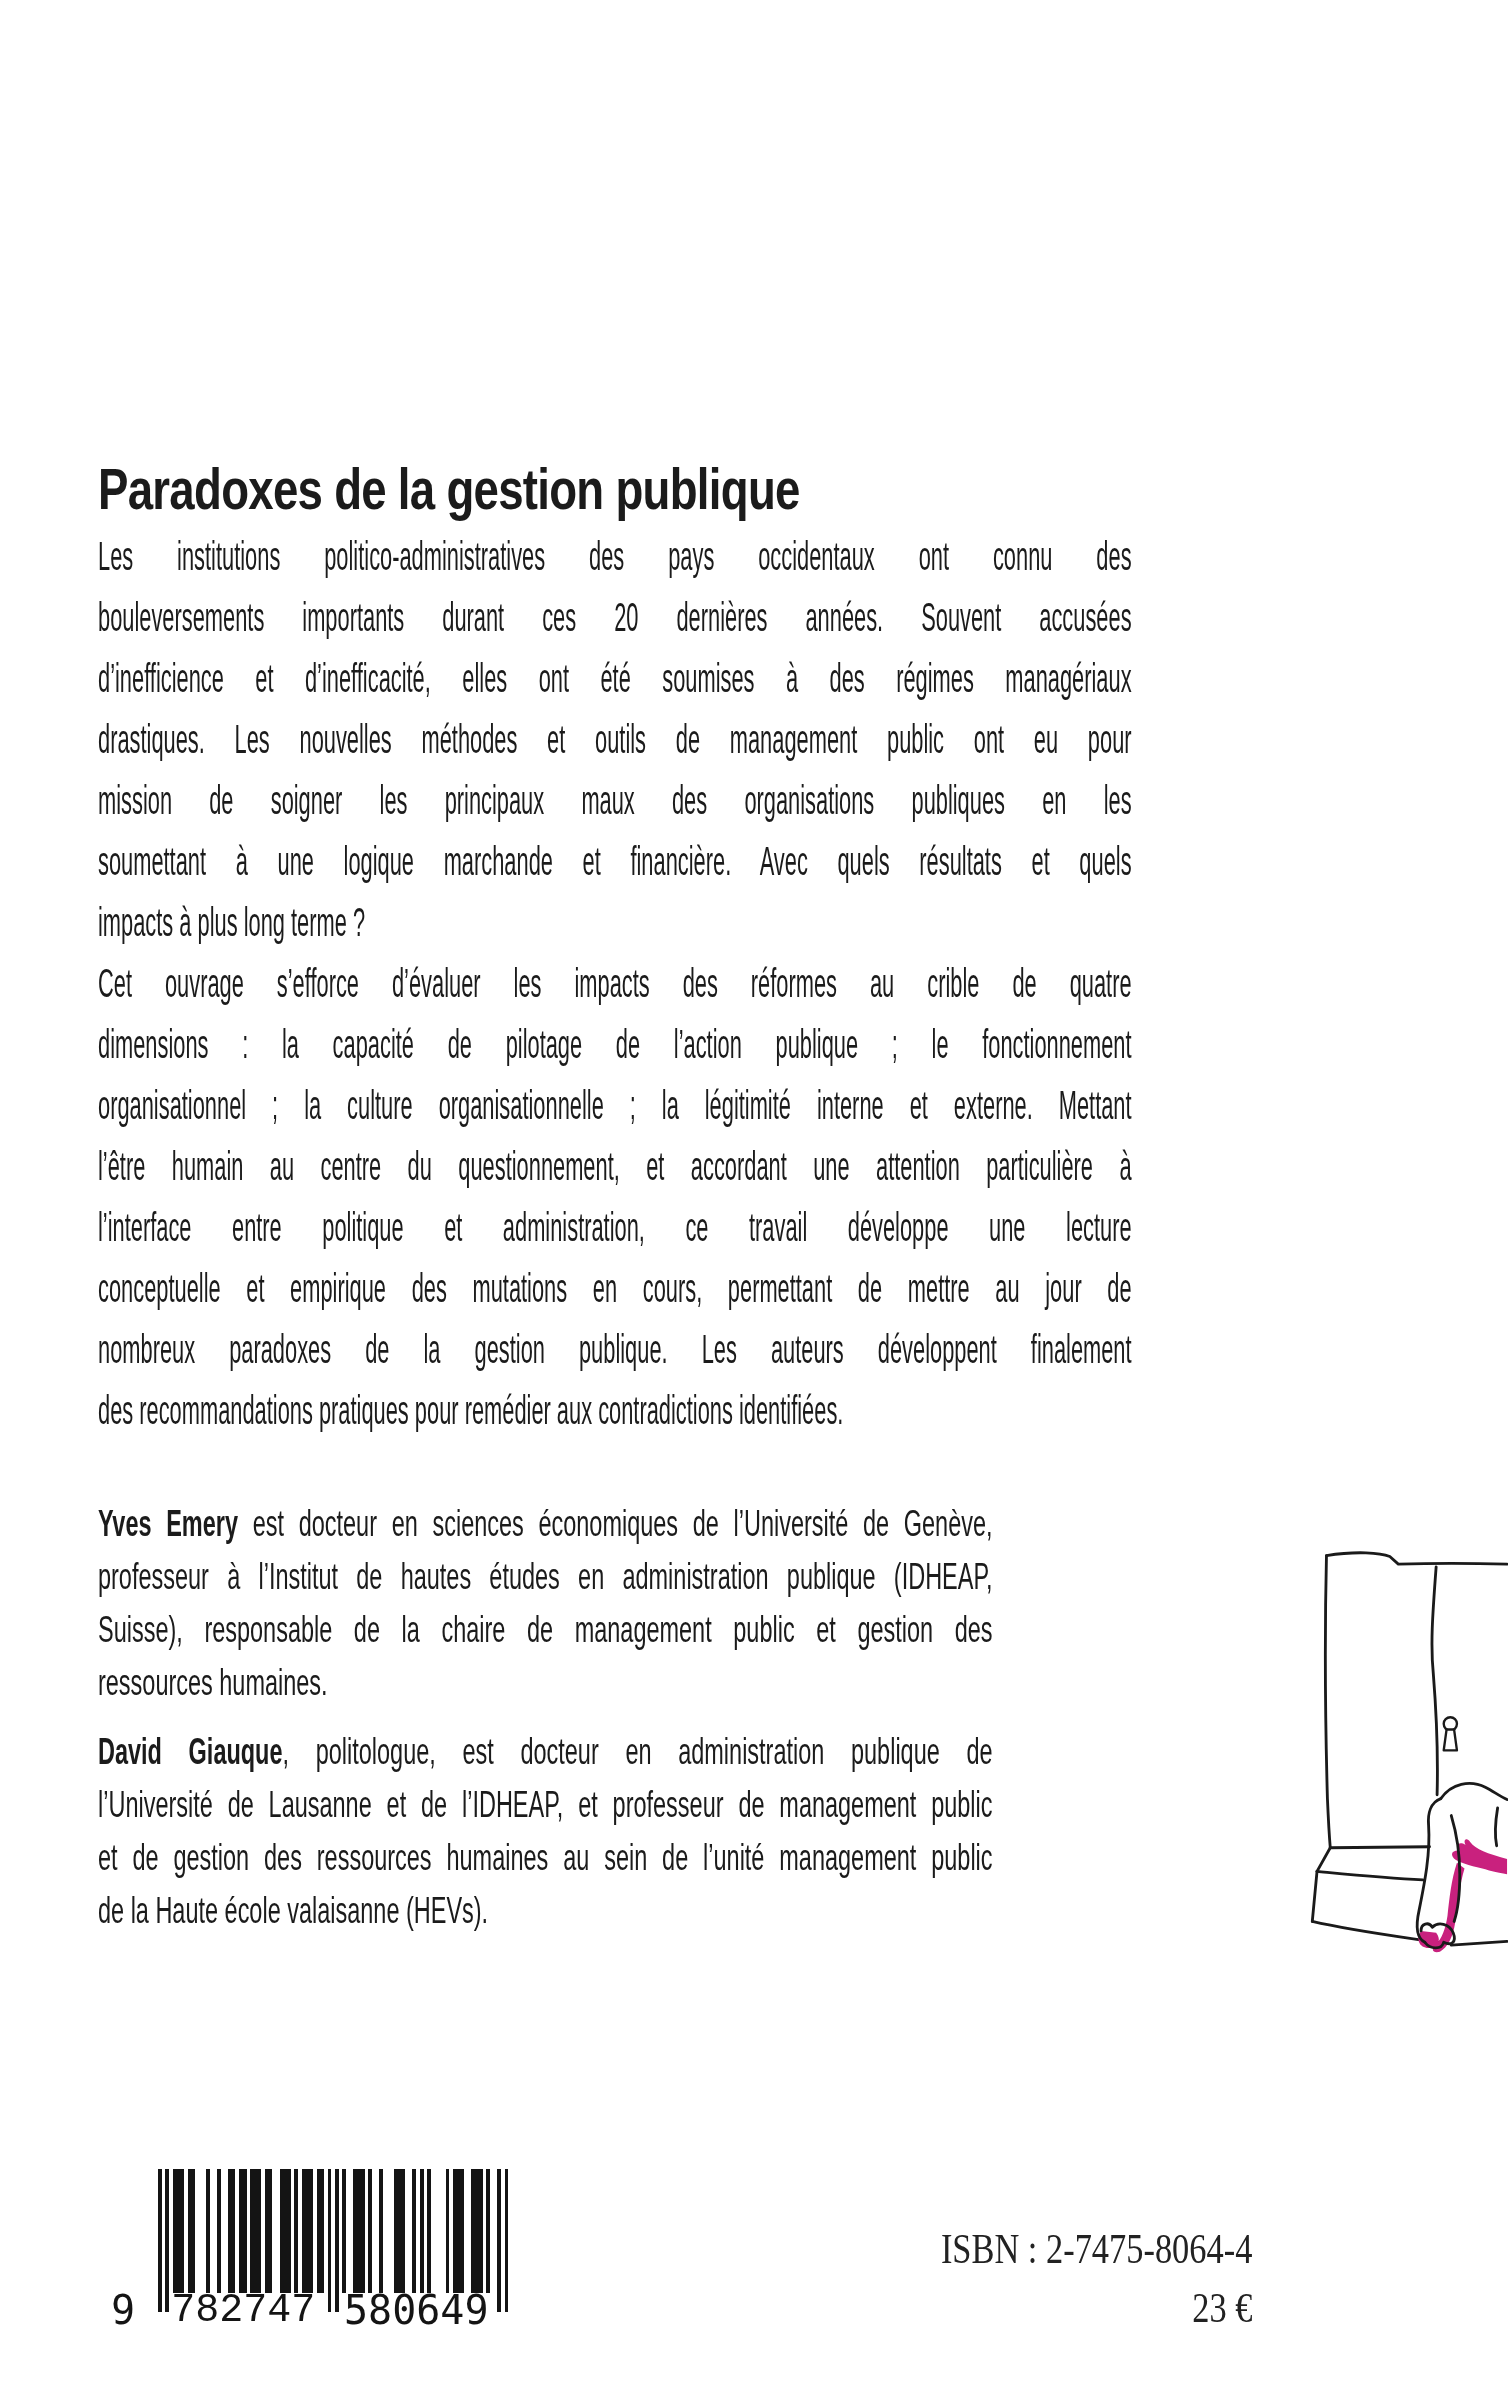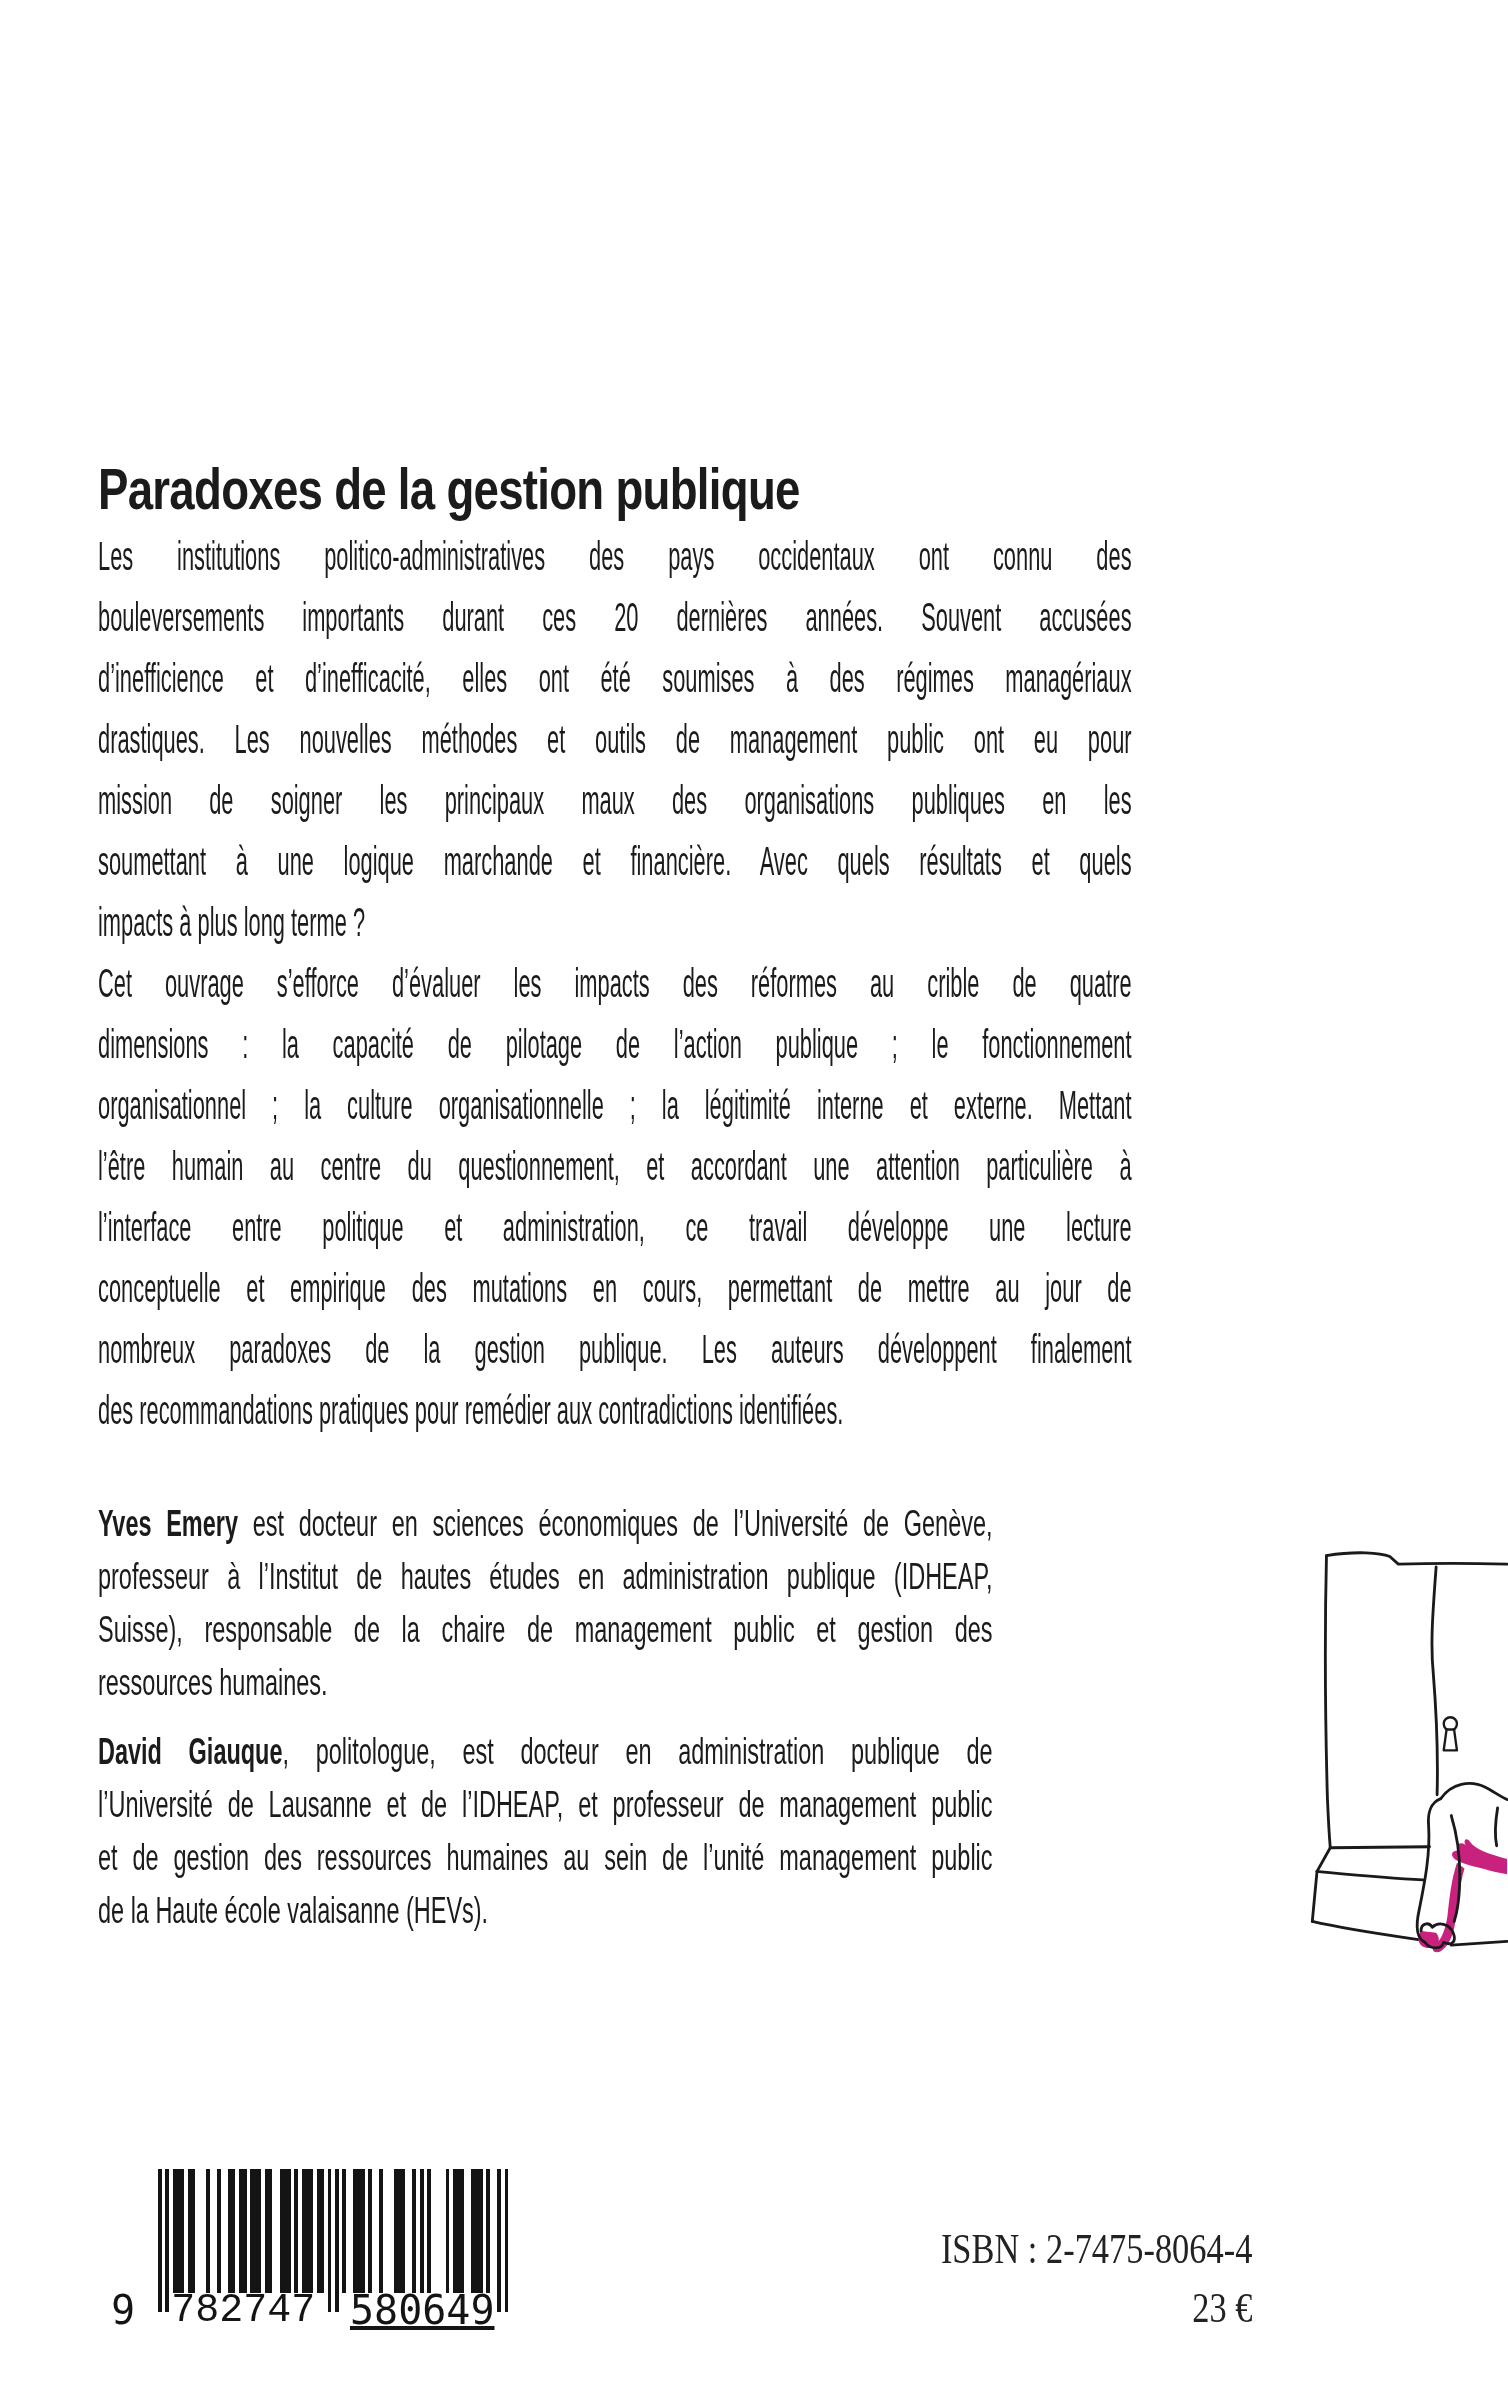--- a/index.html
+++ b/index.html
@@ -33,21 +33,21 @@
   .bars{display:flex;align-items:flex-start;height:144px;}
   .mod{flex:0 0 3.7px;height:124px;}
   .mod.on{background:#141414;}
   .mod.tall{height:143px;}
   .bc-digit{
     position:absolute;top:119px;font-family:"DejaVu Sans Mono",monospace;
     font-size:40px;line-height:45px;color:#141414;white-space:nowrap;
   }
   .bc-lead{left:-47px;}
   .bc-g1{left:13.2px;font-family:Liberation Mono, monospace;}
-  .bc-g2{left:192px;text-decoration:underline;}
+  .bc-g2{left:186px;}
   
   .isbn-block{
     position:absolute;right:256px;top:2224px;text-align:right;
     font-family:"Liberation Serif",serif;font-size:43px;line-height:49px;color:#222;
     transform:scaleX(0.8);transform-origin:100% 0;white-space:nowrap;
   }
   .price{margin-top:9.5px;}
 </style>
 </head>
 <body>

